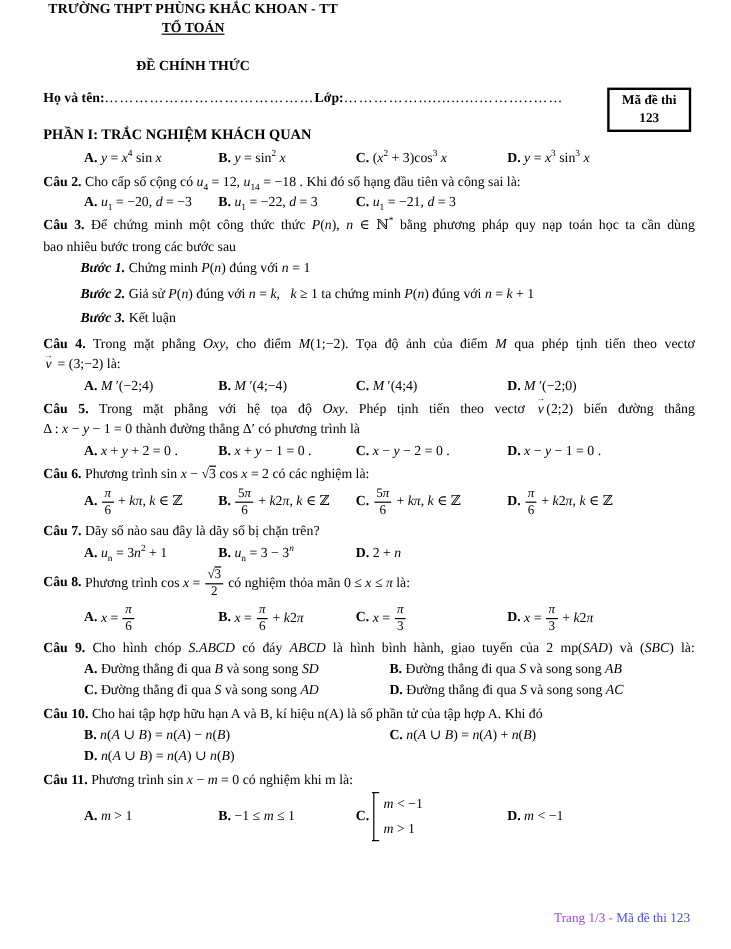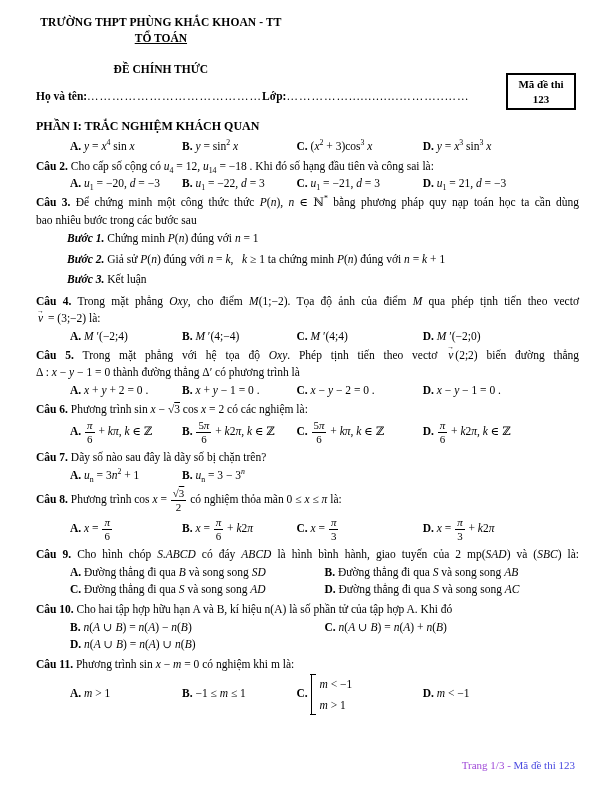--- a/index.html
+++ b/index.html
@@ -1,19 +1,19 @@
 <!DOCTYPE html>
 <html><head>
 <meta charset="utf-8">
 <style>
   * { margin:0; padding:0; box-sizing:border-box; }
   html,body { background:#fff; }
   body { font-family:"Liberation Serif","DejaVu Serif","DejaVu Sans",serif; color:#000; }
   .sheet { position:relative; width:609px; height:791px; background:#fff; overflow:hidden;
-           padding:14px 30px 0 36px; font-size:11.5px; line-height:1.42; }
+           padding:0 30px 0 36px; font-size:11.5px; line-height:1.42; }
 
   
   .hdr { display:flex; width:100%; }
   .hdr-left  { width:46%; text-align:center; font-weight:bold; font-size:11.5px; }
   .hdr-right { width:54%; text-align:center; font-size:11.5px; }
   .hdr-left .school { letter-spacing:.1px; }
   .hdr-left .dept { text-decoration:underline; }
   .hdr-left .official { margin-top:14px; }
   .hdr-right .b { font-weight:bold; }
   .hdr-right .i { font-style:italic; font-size:11px; }
@@ -94,21 +94,20 @@
           <div class="opt"><b class="olabel">C.</b> <span class="oval">(<i>x</i><sup>2</sup> + 3)cos<sup>3</sup> <i>x</i></span></div>
           <div class="opt"><b class="olabel">D.</b> <span class="oval"><i>y</i> = <i>x</i><sup>3</sup> sin<sup>3</sup> <i>x</i></span></div>
         </div>
       </div>
       <div class="q">
         <div class="stem"><b class="qlabel">Câu 2.</b> <span>Cho cấp số cộng có <i>u</i><sub>4</sub> = 12, <i>u</i><sub>14</sub> = −18 . Khi đó số hạng đầu tiên và công sai là:</span></div>
         <div class="opts opts4">
           <div class="opt"><b class="olabel">A.</b> <span class="oval"><i>u</i><sub>1</sub> = −20, <i>d</i> = −3</span></div>
           <div class="opt"><b class="olabel">B.</b> <span class="oval"><i>u</i><sub>1</sub> = −22, <i>d</i> = 3</span></div>
           <div class="opt"><b class="olabel">C.</b> <span class="oval"><i>u</i><sub>1</sub> = −21, <i>d</i> = 3</span></div>
-          <div class="opt"><b class="olabel">D.</b> <span class="oval"><i>u</i><sub>1</sub> = 21, <i>d</i> = −3</span></div>
         </div>
       </div>
       <div class="q">
         <div class="stem jl"><b class="qlabel">Câu 3.</b> <span>Để chứng minh một công thức thức <i>P</i>(<i>n</i>), <i>n</i> ∈ ℕ<sup>*</sup> bằng phương pháp quy nạp toán học ta cần dùng</span></div>
         <div class="stem2">bao nhiêu bước trong các bước sau</div>
         <div class="step"><b>Bước 1.</b> Chứng minh <i>P</i>(<i>n</i>) đúng với <i>n</i> = 1</div>
         <div class="step"><b>Bước 2.</b> Giả sử <i>P</i>(<i>n</i>) đúng với <i>n</i> = <i>k</i>,&nbsp;&nbsp; <i>k</i> ≥ 1 ta chứng minh <i>P</i>(<i>n</i>) đúng với <i>n</i> = <i>k</i> + 1</div>
         <div class="step"><b>Bước 3.</b> Kết luận</div>
       </div>
       <div class="q">
@@ -150,20 +149,21 @@
                 <span class="n"><i>π</i></span>
                 <span class="d">6</span>
               </span> + <i>k</i>2<i>π</i>, <i>k</i> ∈ ℤ</span></div>
         </div>
       </div>
       <div class="q">
         <div class="stem"><b class="qlabel">Câu 7.</b> <span>Dãy số nào sau đây là dãy số bị chặn trên?</span></div>
         <div class="opts opts4">
           <div class="opt"><b class="olabel">A.</b> <span class="oval"><i>u</i><sub>n</sub> = 3<i>n</i><sup>2</sup> + 1</span></div>
           <div class="opt"><b class="olabel">B.</b> <span class="oval"><i>u</i><sub>n</sub> = 3 − 3<sup><i>n</i></sup></span></div>
+          <div class="opt"><b class="olabel">D.</b> <span class="oval">2 + <i>n</i></span></div>
         </div>
       </div>
       <div class="q">
         <div class="stem"><b class="qlabel">Câu 8.</b> <span>Phương trình cos <i>x</i> = <span class="fr">
               <span class="n"><span class="sq">√<span class="ov">3</span></span></span>
               <span class="d">2</span>
             </span> có nghiệm thỏa mãn 0 ≤ <i>x</i> ≤ <i>π</i> là:</span></div>
         <div class="opts opts4">
           <div class="opt"><b class="olabel">A.</b> <span class="oval"><i>x</i> = <span class="fr">
                 <span class="n"><i>π</i></span>

